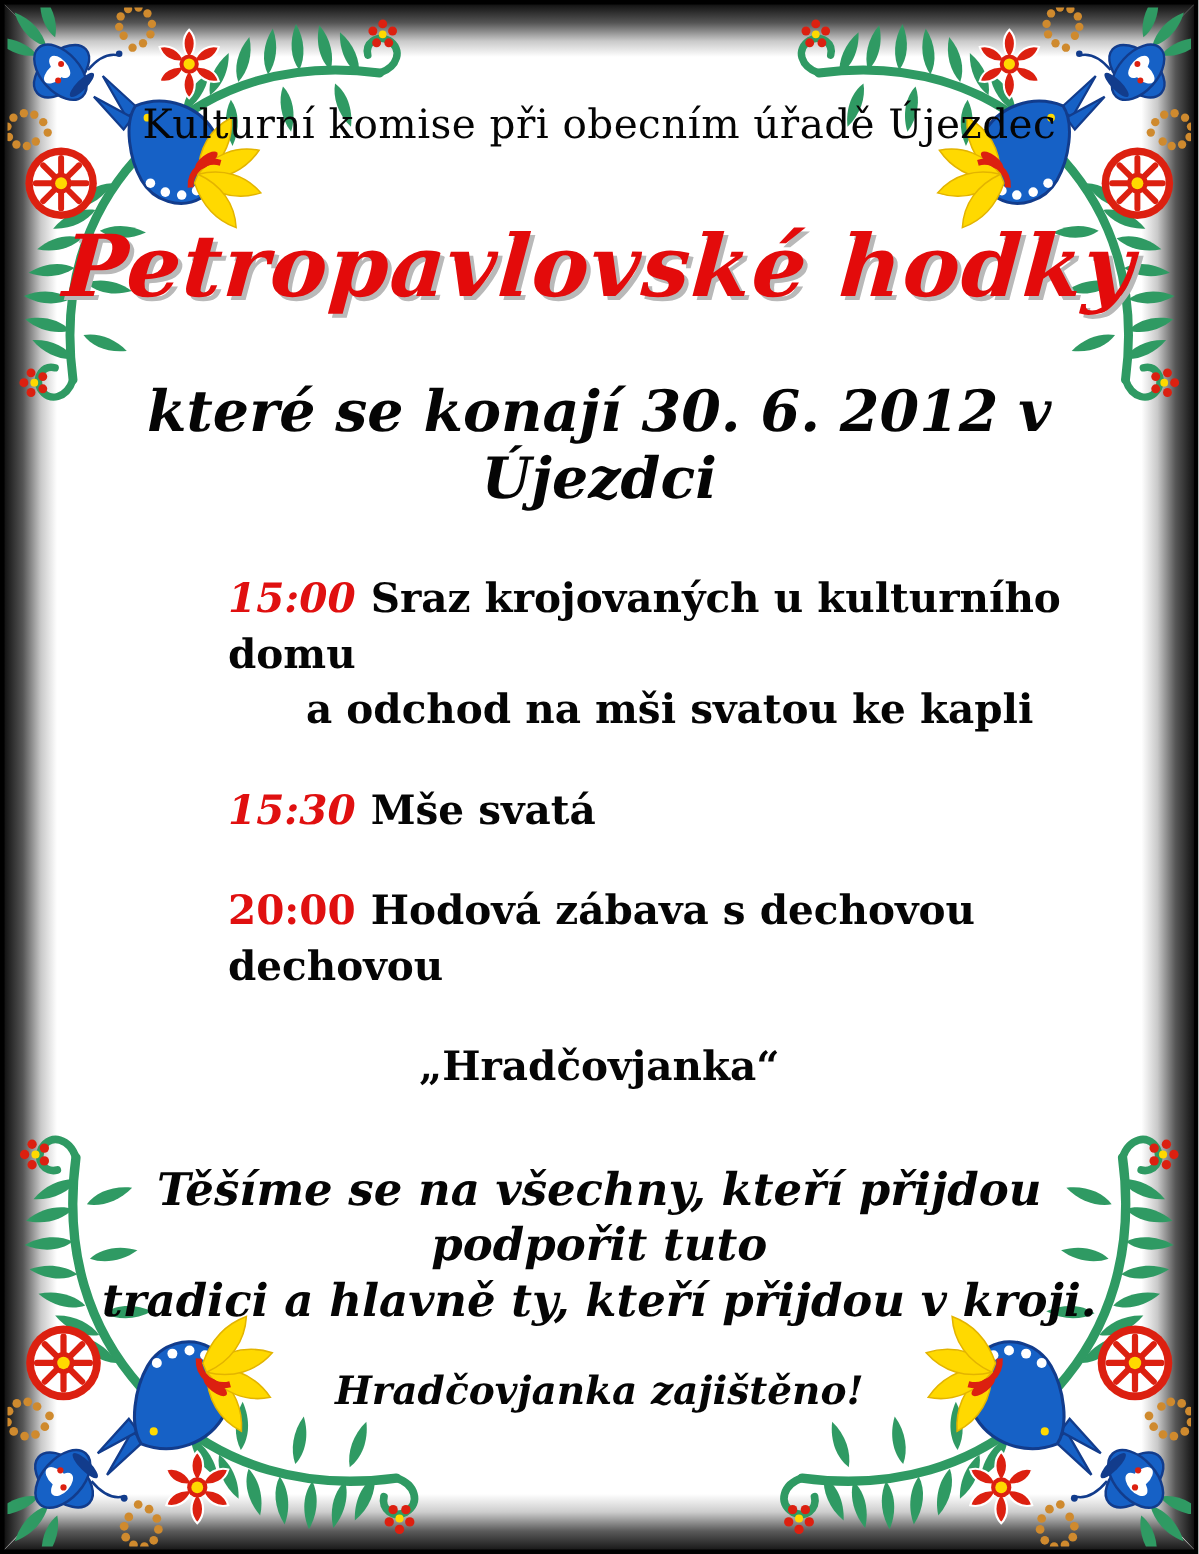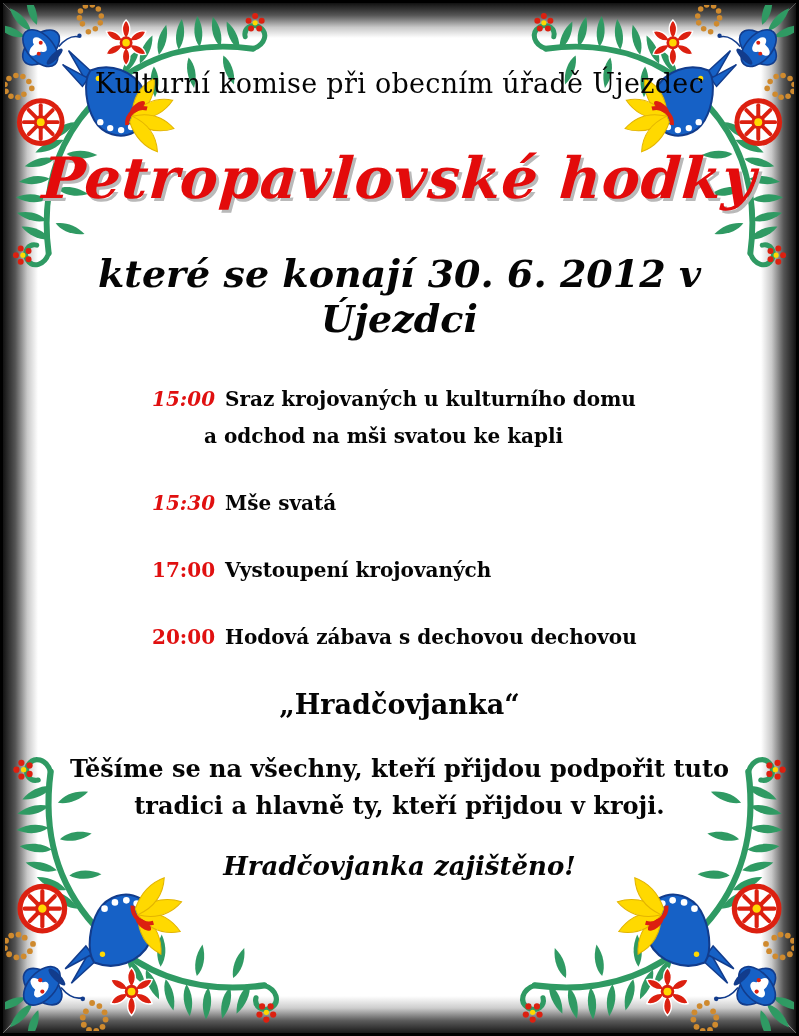--- a/index.html
+++ b/index.html
@@ -35,27 +35,27 @@
 
   
   .content{position:absolute;inset:34px;z-index:2;text-align:center;color:#050505;}
   .hdr{margin-top:34px;font-size:27px;font-weight:normal;line-height:1.18;letter-spacing:.3px;}
   .title{
     margin:44px 0 0 0;font-size:57px;font-weight:bold;font-style:italic;
     color:#e30b0b;text-shadow:3px 3px 0 #b9b9b9;letter-spacing:1px;
     transform:skewX(-4deg);
   }
   .dateline{margin-top:40px;font-size:38px;font-weight:bold;font-style:italic;}
-  .schedule{margin:40px 0 0 118px;text-align:left;font-size:20px;font-weight:bold;}
+  .schedule{margin:40px 0 0 118px;text-align:left;font-size:27px;font-weight:bold;}
   .s-row{margin-bottom:30px;line-height:37px;}
   .s-time{color:#e01010;margin-right:10px;}
   .s-time.it{font-style:italic;}
   .s-cont{margin-left:52px;}
   .band{margin-top:33px;font-size:27px;font-weight:bold;}
-  .closing{margin-top:30px;font-size:24px;font-weight:bold;line-height:37px;}
+  .closing{margin-top:48px;font-size:30px;font-weight:bold;font-style:italic;line-height:37px;}
   .refresh{margin-top:27px;font-size:26px;font-weight:bold;font-style:italic;}
 </style>
 </head>
 <body>
 
 <svg width="0" height="0" style="position:absolute" aria-hidden="true">
   <defs>
     <path id="lf" d="M0 0 C5 -8 6 -20 1 -31 C-5 -20 -5 -8 0 0 Z" fill="#2f9a63"></path>
     <g id="frond">
       <path d="M102,86 C140,52 190,36 250,44" stroke="#2f9a63" stroke-width="6" fill="none" stroke-linecap="round"></path>
@@ -201,23 +201,20 @@
 
     <div class="schedule">
       <div class="s-row">
         <span class="s-time it">15:00</span><span>Sraz krojovaných u kulturního domu</span>
         <div class="s-cont">a odchod na mši svatou ke kapli</div>
       </div>
       <div class="s-row">
         <span class="s-time it">15:30</span><span>Mše svatá</span>
       </div>
       <div class="s-row">
-        <span class="s-time">17:00</span><span>Vystoupení krojovaných</span>
-      </div>
-      <div class="s-row">
         <span class="s-time">20:00</span><span>Hodová zábava s dechovou dechovou</span>
       </div>
     </div>
 
     <div class="band">„Hradčovjanka“</div>
 
     <div class="closing">
       <div>Těšíme se na všechny, kteří přijdou podpořit tuto</div>
       <div>tradici a hlavně ty, kteří přijdou v kroji.</div>
     </div>

